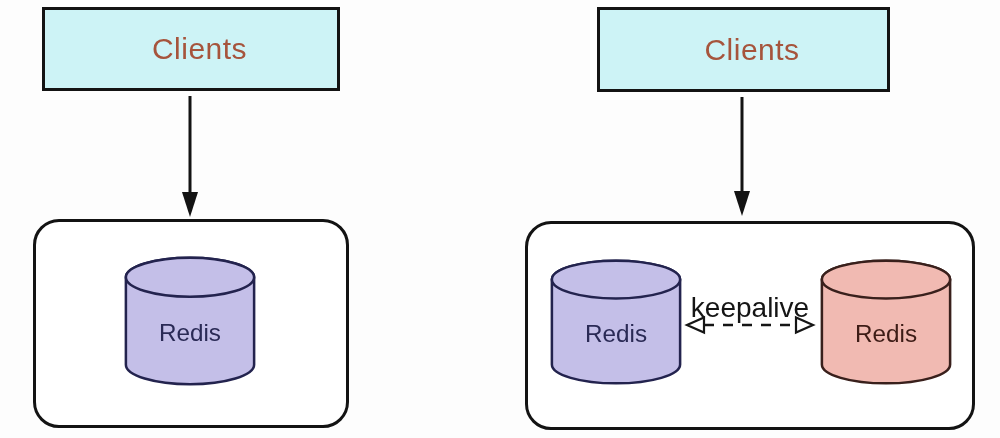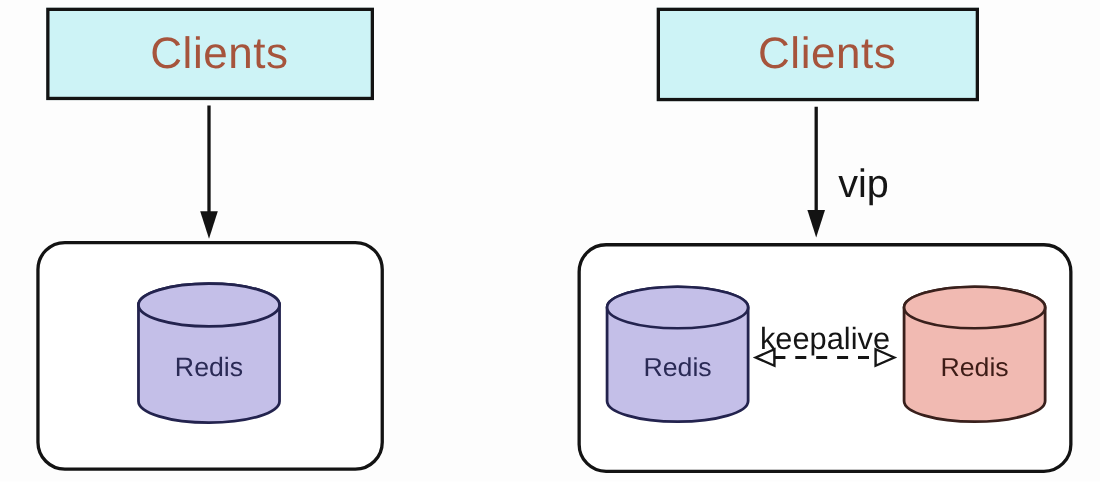--- a/index.html
+++ b/index.html
@@ -13,21 +13,21 @@
   }
   .abs { position: absolute; }
   .clients-box {
     position: absolute;
     display: flex;
     align-items: center;
     justify-content: center;
     background: var(--clients-fill, #cdf3f6);
     border: 3px solid var(--stroke, #131313);
     box-sizing: border-box;
-    font-size: 40px;
+    font-size: 30px;
     font-weight: 500;
     letter-spacing: 0.5px;
     color: var(--clients-text, #a6543c);
     padding-left: 17px;
   }
   .server-box {
     position: absolute;
     background: var(--panel-fill, #ffffff);
     border: 3px solid var(--stroke, #131313);
     border-radius: 26px;
@@ -88,21 +88,20 @@
 
   <div class="clients-box" style="left:597px; top:7px; width:293px; height:85px;">
     <span>Clients</span>
   </div>
 
   <svg class="abs" style="left:730px; top:96px;" width="24" height="122">
     <line class="arrow-line" x1="12" y1="1" x2="12" y2="98"></line>
     <polygon class="arrow-head" points="12,120 4,95 20,95"></polygon>
   </svg>
 
-  <div class="vip-label">vip</div>
 
   <div class="server-box" style="left:525px; top:221px; width:450px; height:209px;"></div>
 
   <svg class="abs cyl cyl-purple" style="left:548px; top:255px;" width="136" height="134" viewBox="0 0 140 142" preserveAspectRatio="none">
     <path d="M4 26 V116 A66 20 0 0 0 136 116 V26 A66 20 0 0 0 4 26 Z"></path>
     <ellipse cx="70" cy="26" rx="66" ry="20"></ellipse>
     <text x="70" y="92">Redis</text>
   </svg>
 
   <div class="keepalive-label">keepalive</div>

